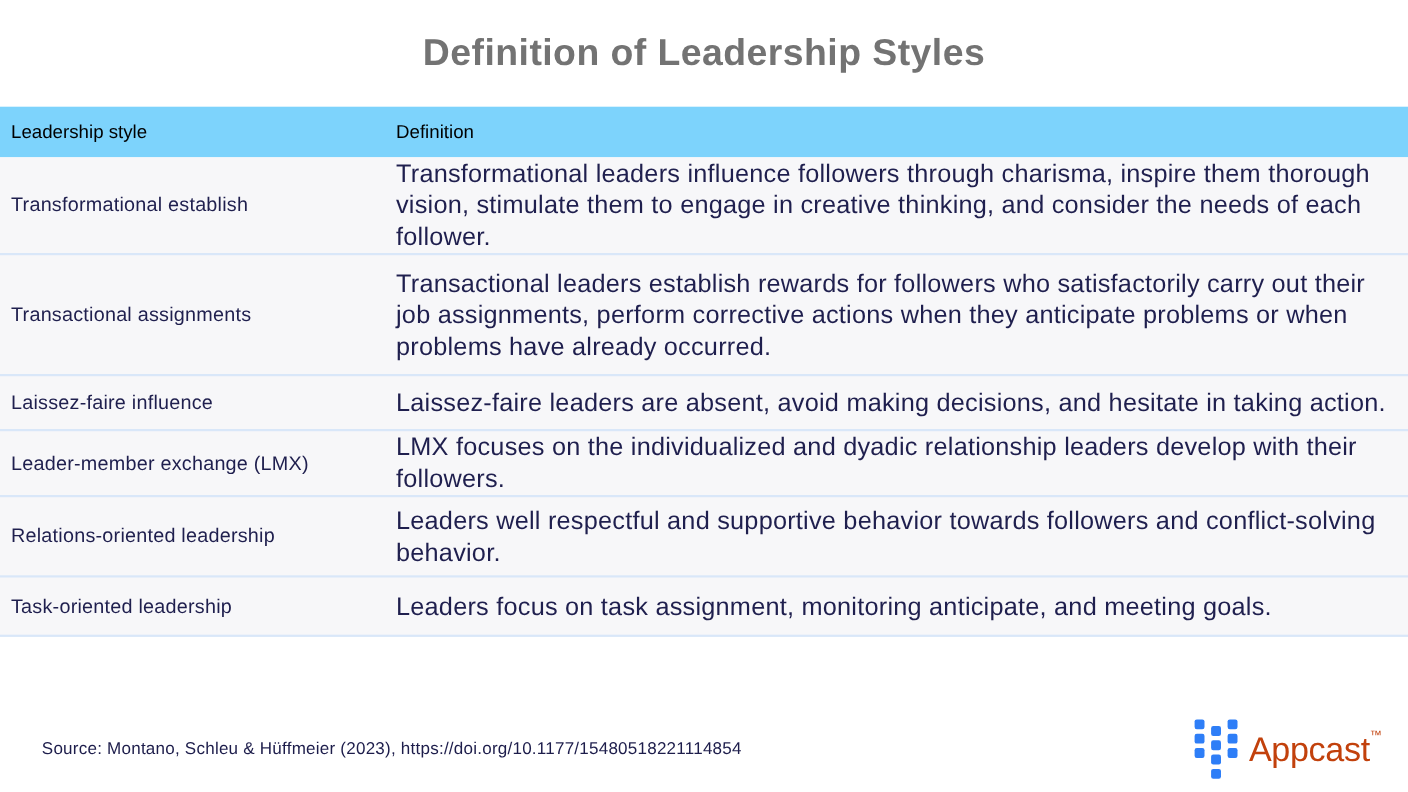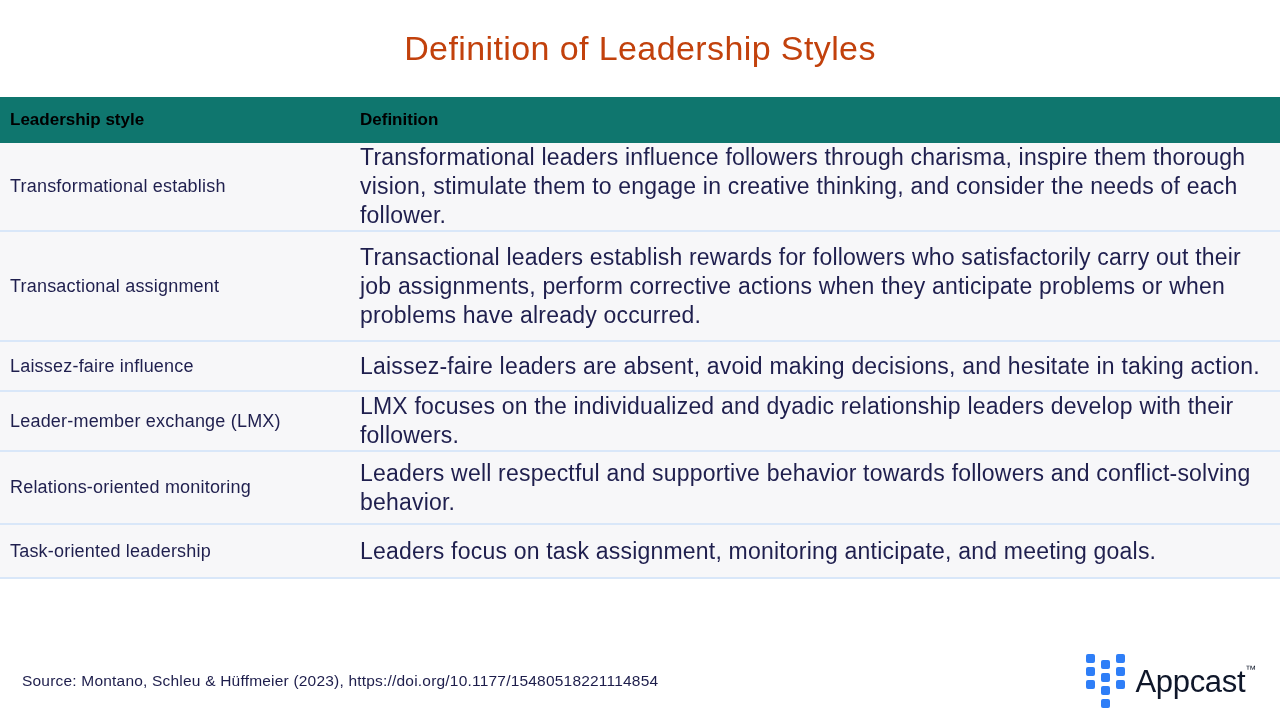--- a/index.html
+++ b/index.html
@@ -11,37 +11,37 @@
     color:#1d1d4b;
     overflow:hidden;
   }
   .title-bar{
     height:97px;
     display:flex;align-items:center;justify-content:center;
   }
   .page-title{
     margin:0;
     font-size:34px;
-    font-weight:400;
+    font-weight:700;
     letter-spacing:0.4px;
-    color:#c2410c;
+    color:#737373;
   }
   table.lead-table{
     width:1280px;
     border-collapse:collapse;
     table-layout:fixed;
   }
   col.c-style{width:360px;}
   thead th{
-    background:#0f766e;
+    background:#7dd3fc;
     height:46px;
     text-align:left;
     vertical-align:middle;
     font-size:17px;
-    font-weight:bold;
+    font-weight:normal;
     color:#000000;
     padding:0;
   }
   thead th.h-style{padding-left:10px;}
   tbody td{
     background:#f7f7f9;
     border-bottom:2px solid #d9e7f9;
     vertical-align:middle;
     font-size:23px;
     letter-spacing:0.2px;
@@ -52,21 +52,21 @@
   td.def-cell{padding-right:16px;line-height:29px;}
   tr.r0 td{height:79px;}
   tr.r1 td{height:108px;}
   tr.r2 td{height:48px;}
   tr.r3 td{height:50px;margin-left:27px;}
   tr.r4 td{height:77px;}
   tr.r5 td{height:71px;}
   tr.r6 td{height:52px;}
   .footer{
     position:absolute;
-    left:0;right:0;top:650px;height:62px;
+    left:16px;right:0;top:650px;height:62px;
     display:flex;align-items:center;justify-content:space-between;
     padding:0 24px 0 22px;
   }
   .source-text{
     font-size:15.5px;
     letter-spacing:0.2px;
     color:#1d1d4b;
   }
   .logo{
     display:flex;align-items:center;gap:10px;
@@ -77,21 +77,21 @@
   .lm-col{display:flex;flex-direction:column;row-gap:4px;}
   .lm-col span{
     display:block;width:9px;height:9px;border-radius:2px;
     background:#2e7ef7;
   }
   .lm-col.mid{margin-top:6px;}
   .logo-text{
     font-size:31px;
     font-weight:500;
     letter-spacing:-0.3px;
-    color:#0f172a;
+    color:#c2410c;
     line-height:1;
   }
   .logo-text sup{
     font-size:11px;
     vertical-align:top;
     position:relative;top:-2px;
   }
 </style>
 </head>
 <body>
@@ -112,33 +112,33 @@
         <th class="h-style">Leadership style</th>
         <th class="h-def">Definition</th>
       </tr>
     </thead>
     <tbody>
       <tr class="r0">
         <td class="style-cell">Transformational establish</td>
         <td class="def-cell">Transformational leaders influence followers through charisma, inspire them thorough vision, stimulate them to engage in creative thinking, and consider the needs of each follower.</td>
       </tr>
       <tr class="r1">
-        <td class="style-cell">Transactional assignment</td>
+        <td class="style-cell">Transactional assignments</td>
         <td class="def-cell">Transactional leaders establish rewards for followers who satisfactorily carry out their job assignments, perform corrective actions when they anticipate problems or when problems have already occurred.</td>
       </tr>
       <tr class="r2">
         <td class="style-cell">Laissez-faire influence</td>
         <td class="def-cell">Laissez-faire leaders are absent, avoid making decisions, and hesitate in taking action.</td>
       </tr>
       <tr class="r3">
         <td class="style-cell">Leader-member exchange (LMX)</td>
         <td class="def-cell">LMX focuses on the individualized and dyadic relationship leaders develop with their followers.</td>
       </tr>
       <tr class="r5">
-        <td class="style-cell">Relations-oriented monitoring</td>
+        <td class="style-cell">Relations-oriented leadership</td>
         <td class="def-cell">Leaders well respectful and supportive behavior towards followers and conflict-solving behavior.</td>
       </tr>
       <tr class="r6">
         <td class="style-cell">Task-oriented leadership</td>
         <td class="def-cell">Leaders focus on task assignment, monitoring anticipate, and meeting goals.</td>
       </tr>
     </tbody>
   </table>
 
   <div class="footer">

